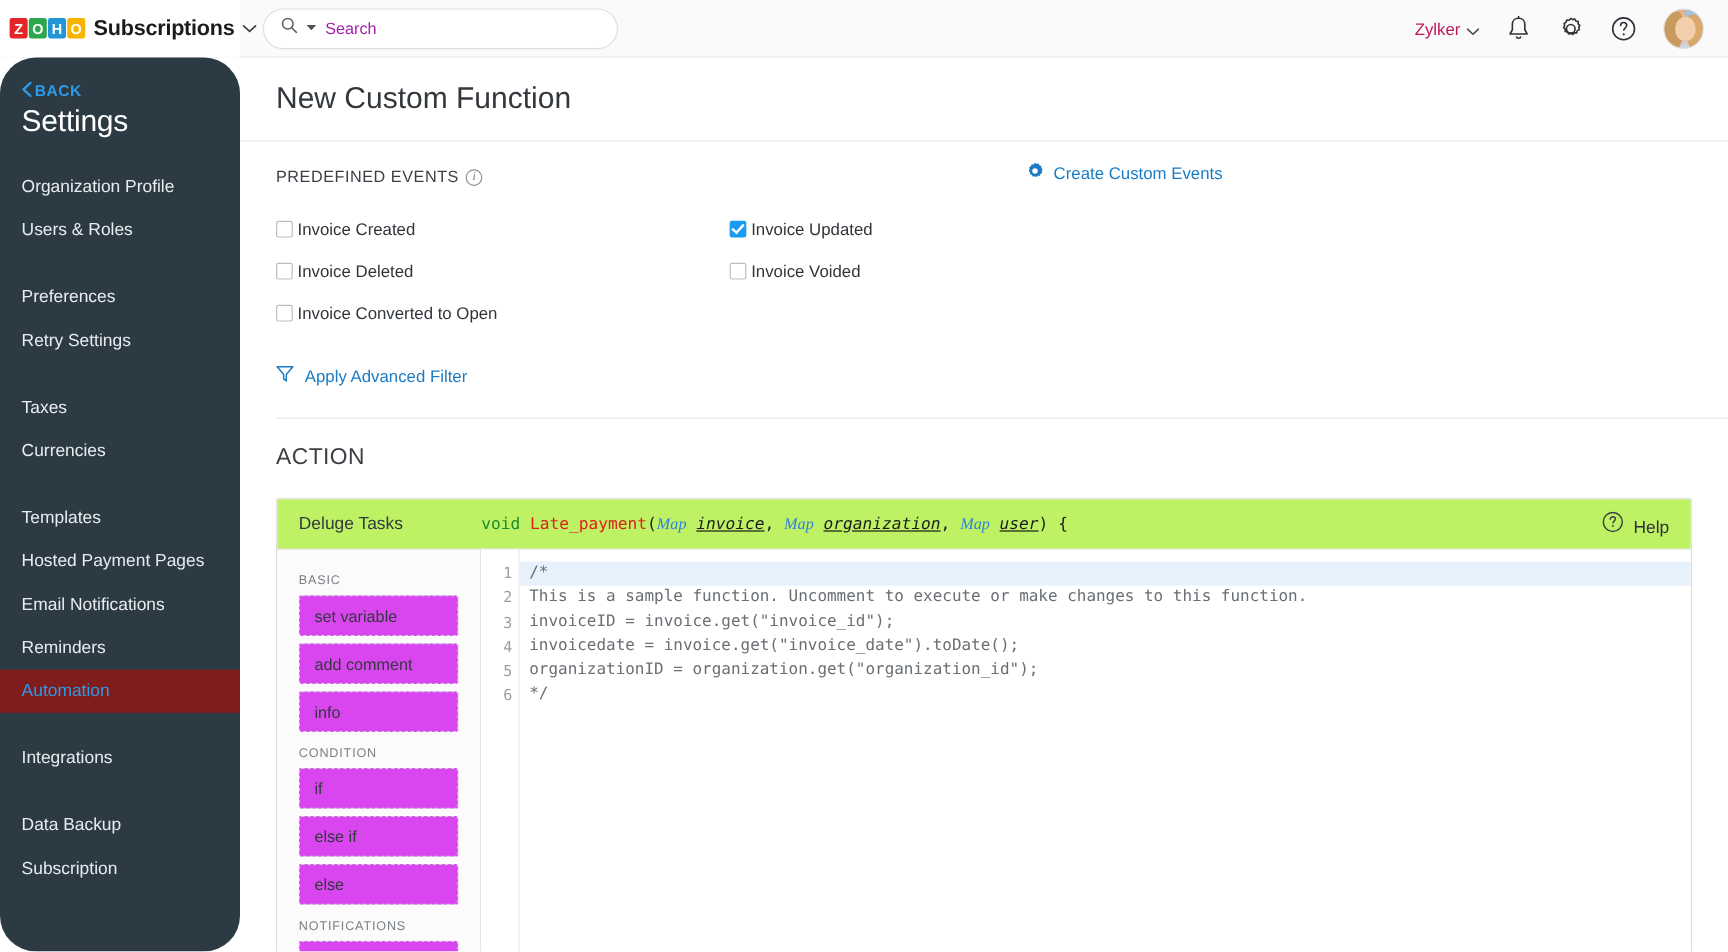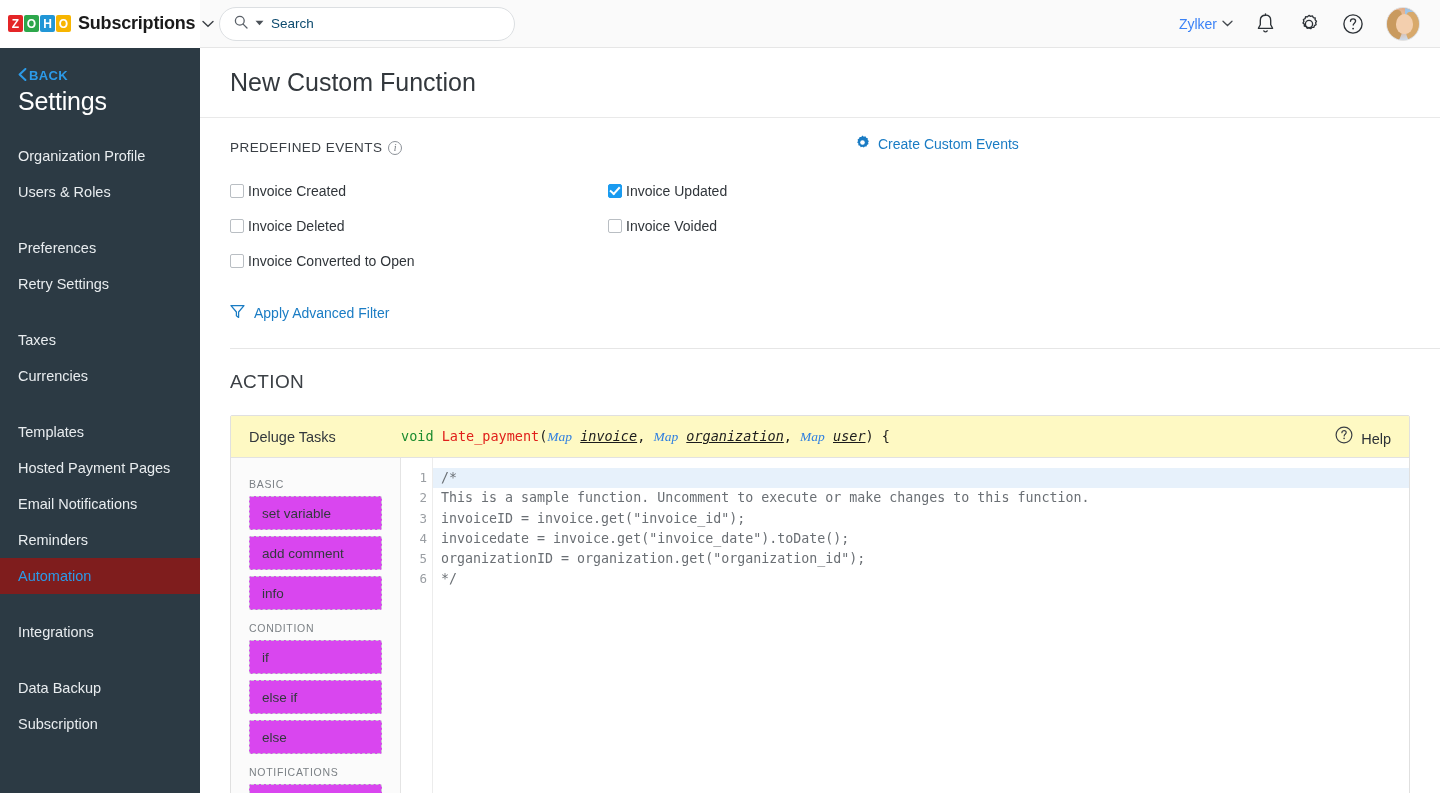--- a/index.html
+++ b/index.html
@@ -38,28 +38,28 @@
     font-size: 18px; color: #1b1b1b; margin-left: 7px; font-weight: 600;
     letter-spacing: -0.2px;
   }
   .brand-caret { margin-left: 7px; color: #444; font-size: 12px; }
 
   .search-wrap { margin-left: 19px; }
   .search-box {
     width: 296px; height: 34px; border: 1px solid #dcdfe2; border-radius: 17px;
     background: #fff; display: flex; align-items: center; padding: 0 14px; gap: 7px;
   }
-  .search-box .ph { color: #0c4a6e; font-size: 13.5px; }
+  .search-box .ph { color: #a21caf; font-size: 13.5px; }
   .srch-caret { font-size: 8px; color: #5a6068; }
 
   .topbar-right {
     margin-left: auto; display: flex; align-items: center; gap: 22px;
     padding-right: 20px;
   }
-  .org-name { font-size: 14px; color: #3b82f6; display:flex; align-items:center; gap:5px;}
+  .org-name { font-size: 14px; color: #be185d; display:flex; align-items:flex-end; gap:5px;}
   .org-name .c { font-size: 9px; color: #555; }
   .ic-btn { display: flex; align-items: center; justify-content: center; cursor: pointer; }
   .avatar {
     width: 34px; height: 34px; border-radius: 50%;
     background: radial-gradient(circle at 40% 30%, #f0c9a4 0%, #e0aa85 35%, #cfd9e6 75%, #a9c3de 100%);
     overflow: hidden; position: relative; border: 1px solid #e2e2e2;
   }
   .avatar .hair {
     position:absolute; left:-3px; top:2px; width:18px; height:32px;
     background:#c99a5e; border-radius: 50% 20% 40% 50%;
@@ -73,21 +73,21 @@
     background:#f3cfae; border-radius: 50% 50% 45% 45%;
   }
   .avatar .sky {
     position:absolute; right:0; top:0; width:14px; height:14px;
     background:#9fc4e6; border-radius: 0 50% 0 60%;
   }
 
   
   .sidebar {
     position: absolute; top: 48px; left: 0; width: 200px; height: 745px;
-    background: #2c3a44; overflow: hidden;
+    background: #2c3a44; overflow: hidden; border-radius: 30px;
   }
   .back-link {
     color: #2c9ae8; font-size: 13px; font-weight: 600; letter-spacing: 0.4px;
     padding: 20px 0 0 18px; display: flex; align-items: center; gap: 2px; cursor: pointer;
   }
   .back-chev { font-size: 14px; line-height: 1; }
   .settings-title {
     color: #fff; font-size: 25px; padding: 4px 0 0 18px; font-weight: 400;
     letter-spacing: -0.2px;
   }
@@ -157,21 +157,21 @@
     margin-top: 22px; font-weight: 400;
   }
 
   
   .editor {
     margin-top: 22px; width: 1180px; border: 1px solid #e0e0e0;
     border-radius: 2px; overflow: hidden; height: 400px; position: relative;
     background: #fff;
   }
   .editor-head {
-    height: 42px; background: #fef9c3; border-bottom: 1px solid #e2e2e2;
+    height: 42px; background: #bef264; border-bottom: 1px solid #e2e2e2;
     display: flex; align-items: center;
   }
   .deluge-label {
     width: 170px; padding-left: 18px; font-size: 14.5px; color: #33383d;
   }
   .sig { font-family: "DejaVu Sans Mono", monospace; font-size: 13.5px; white-space: pre; }
   .kw { color: #1a8b2e; }
   .fn { color: #e0201b; }
   .typ { color: #2f7fe0; font-style: italic; font-family: Liberation Serif, serif; }
   .prm { color: #1b1b1b; font-style: italic; text-decoration: underline; }

